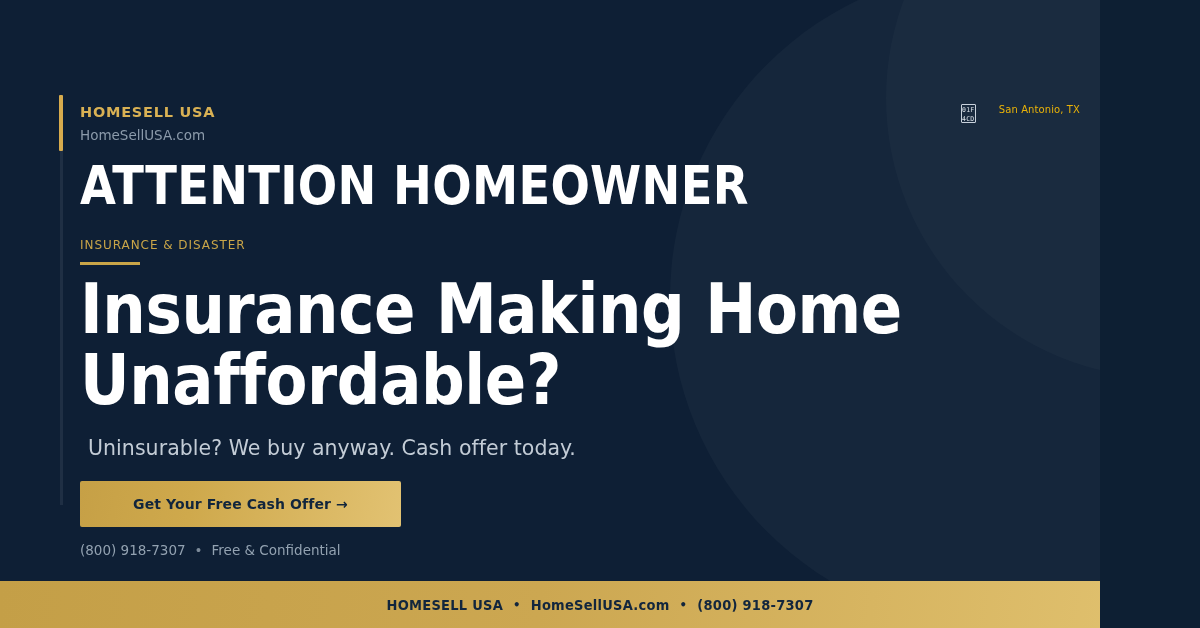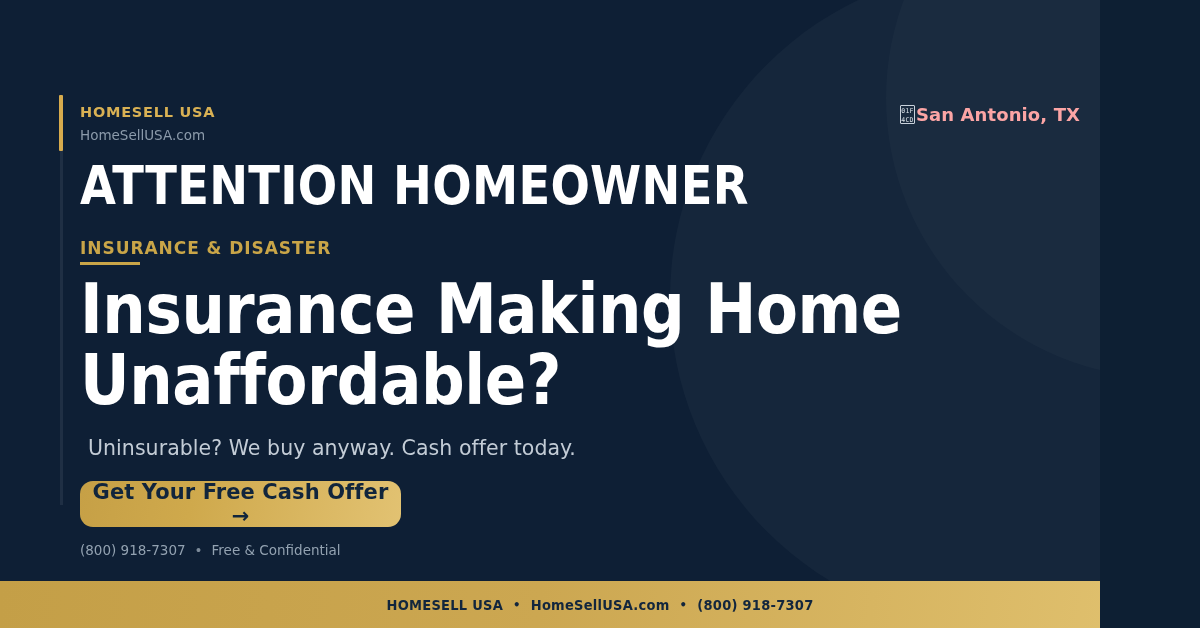--- a/index.html
+++ b/index.html
@@ -89,45 +89,45 @@
     color: #8c9bab;
     line-height: 1;
     margin: 0;
   }
 
   .location-badge {
     position: absolute;
     right: 60px;
     top: 104px;
     display: flex;
-    align-items: center;
-    gap: 1px;
+    align-items: flex-start;
+    gap: 23px;
     white-space: nowrap;
   }
   .pin-tofu {
     display: inline-block;
     width: 15px;
     height: 19px;
     border: 1px solid #c9d2dc;
     border-radius: 1px;
     color: #dde4ea;
     font-family: "DejaVu Sans Mono", "Liberation Mono", monospace;
     font-size: 6.5px;
     line-height: 8.5px;
     text-align: center;
     letter-spacing: 0.2px;
     box-sizing: border-box;
     padding-top: 1px;
     overflow: hidden;
   }
   .pin-tofu span { display: block; }
   .location-text {
-    font-size: 18px;
-    font-weight: bold;
-    color: #fca5a5;
+    font-size: 10px;
+    font-weight: normal;
+    color: #eab308;
     letter-spacing: 0.1px;
   }
 
   .attention-line {
     position: absolute;
     left: 0;
     top: 157px;
     font-family: "DejaVu Sans Condensed", "Liberation Sans Narrow", "DejaVu Sans", sans-serif;
     font-size: 54px;
     font-weight: bold;
@@ -136,22 +136,22 @@
     line-height: 1.08;
     white-space: nowrap;
     transform: scaleX(0.955);
     transform-origin: left center;
   }
 
   .eyebrow {
     position: absolute;
     left: 0;
     top: 238px;
-    font-size: 17px;
-    font-weight: bold;
+    font-size: 12px;
+    font-weight: normal;
     letter-spacing: 0.95px;
     color: #c9a548;
   }
   .eyebrow-underline {
     position: absolute;
     left: 0;
     top: 262px;
     width: 60px;
     height: 3px;
     background: #c9a548;
@@ -184,25 +184,25 @@
     margin-left: 8px;
   }
 
   .cta-button {
     position: absolute;
     left: 0;
     top: 481px;
     width: 321px;
     height: 46px;
     border: none;
-    border-radius: 13px;
+    border-radius: 2px;
     background: linear-gradient(100deg, #c6a046 0%, #cfa94c 35%, #e2c272 100%);
     color: #11253c;
     font-family: "DejaVu Sans", "Liberation Sans", sans-serif;
-    font-size: 21px;
+    font-size: 14px;
     font-weight: bold;
     letter-spacing: 0.1px;
     cursor: pointer;
     padding: 8px;
     display: flex;
     align-items: center;
     justify-content: center;
   }
 
   .contact-line {

